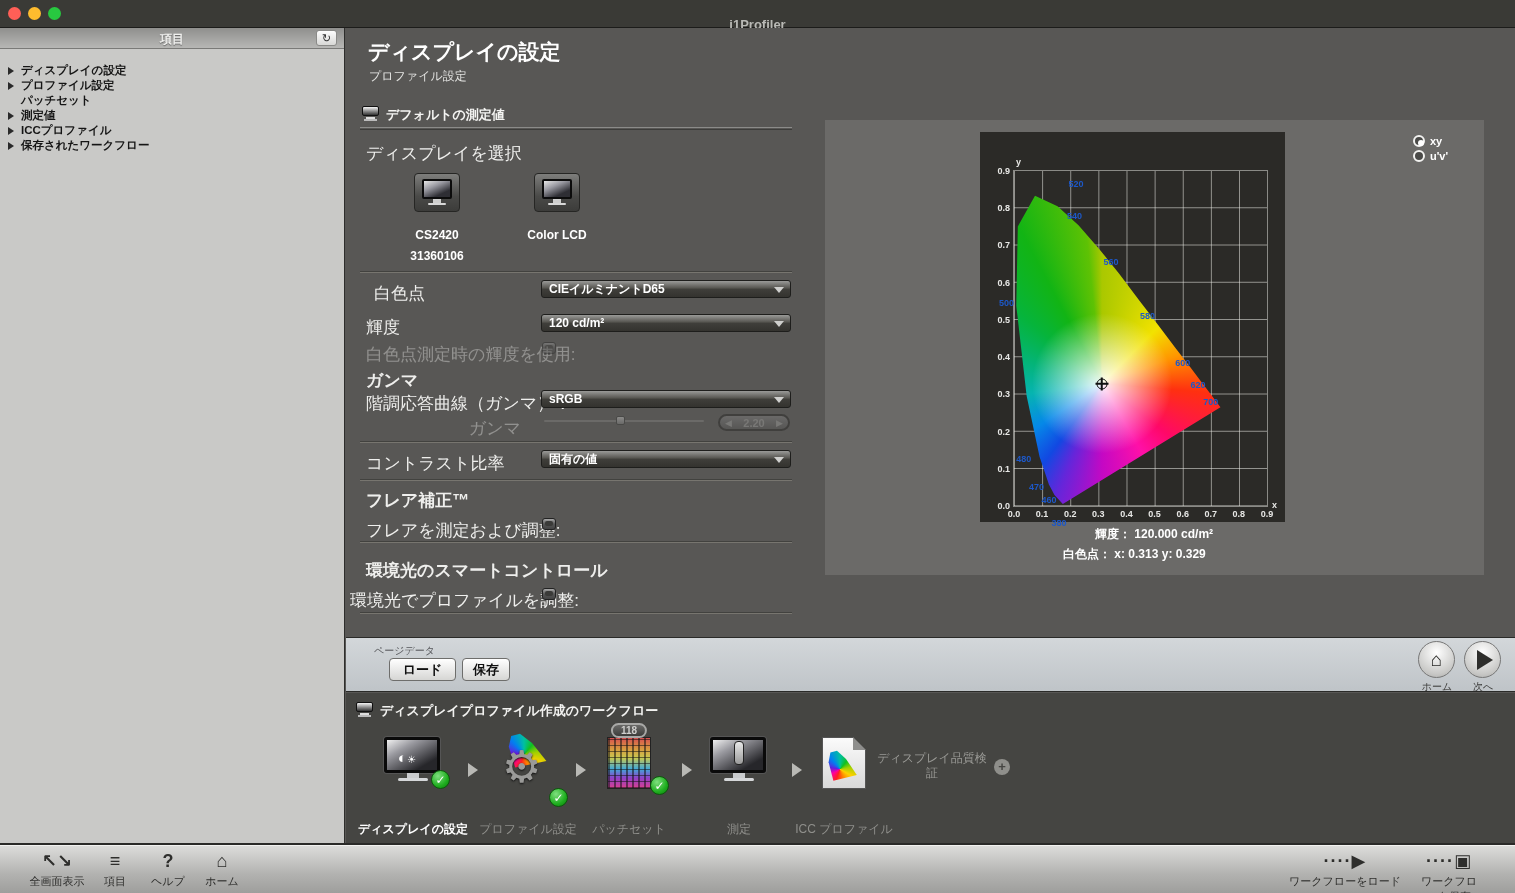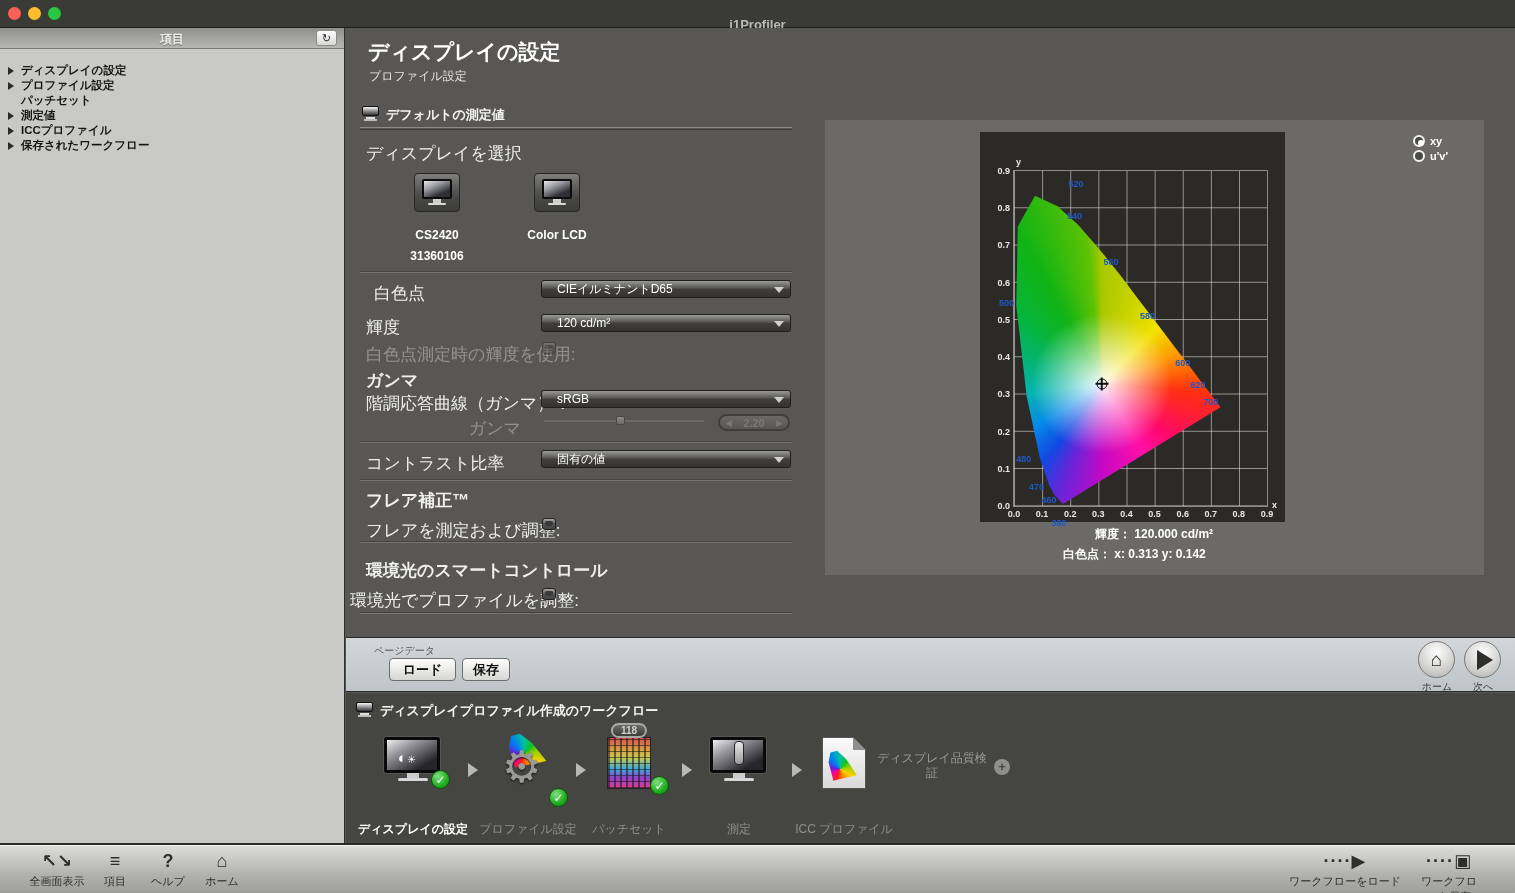--- a/index.html
+++ b/index.html
@@ -39,21 +39,21 @@
   .mini-mon .foot { width:13px; height:1.5px; background:#bbb; margin:0 auto; }
 
   
   .disp-btn { position:absolute; width:46px; height:39px; background:linear-gradient(#7e7e7c,#4a4a48 60%,#3c3c3a); border:1px solid #262624; border-radius:4px; }
   .disp-btn .scr { width:30px; height:20px; margin:5px auto 0; background:linear-gradient(155deg,#e8e8e8,#9a9aa2 35%,#2e2e34 75%); border:2px solid #0c0c0c; border-radius:2px; }
   .disp-btn .base { width:8px; height:4px; background:#cfcfcf; margin:0 auto; }
   .disp-btn .foot { width:18px; height:2px; background:#d8d8d8; margin:0 auto; border-radius:1px; }
   .disp-name { position:absolute; color:#fff; font-size:12px; font-weight:bold; text-align:center; width:120px; }
 
   
-  .dropdown { position:absolute; width:250px; height:18px; border:1px solid #1e1e1c; border-radius:3px; background:linear-gradient(#9a9a98 0%,#55544f 45%,#403f3b 50%,#34332f 100%); color:#fff; font-size:12px; font-weight:normal; line-height:16px; padding-left:15px; }
+  .dropdown { position:absolute; width:250px; height:18px; border:1px solid #1e1e1c; border-radius:3px; background:linear-gradient(#9a9a98 0%,#55544f 45%,#403f3b 50%,#34332f 100%); color:#fff; font-size:12px; font-weight:bold; line-height:16px; padding-left:7px; }
   .dropdown .dd-arrow { position:absolute; right:6px; top:6px; width:0; height:0; border-top:6px solid #cfcfcd; border-left:5px solid transparent; border-right:5px solid transparent; }
   .checkbox { position:absolute; width:14px; height:12px; border:1px solid #222; border-radius:3px; background:linear-gradient(#aaa,#555 50%,#444); }
   .checkbox::after { content:""; position:absolute; left:2px; right:2px; top:2px; bottom:3px; background:#3a3a38; border-radius:2px; }
   .slider { position:absolute; width:160px; height:14px; }
   .slider .track { position:absolute; left:0; right:0; top:6px; height:2px; background:#8a8a88; border-radius:1px; }
   .slider .thumb { position:absolute; left:45%; top:2px; width:9px; height:9px; background:linear-gradient(#ddd,#888); border:1px solid #333; border-radius:2px; }
   .stepper { position:absolute; width:72px; height:17px; border:2px solid #1a1a18; border-radius:9px; background:linear-gradient(#888,#555); color:#aeaeac; font-size:11px; font-weight:bold; text-align:center; line-height:14px; }
   .stepper .dec { position:absolute; left:5px; top:0; font-size:9px; } .stepper .inc { position:absolute; right:5px; top:0; font-size:9px; }
 
   
@@ -289,21 +289,21 @@
       <div class="radio-row" style="left:588px;top:30px;">
         <span class="radio"></span>
         <span>u'v'</span>
       </div>
       <div class="readout" style="left:270px;top:406px;">
         <span>輝度：</span>
         <span>120.000 cd/m²</span>
       </div>
       <div class="readout" style="left:238px;top:426px;">
         <span>白色点：</span>
-        <span>x: 0.313  y: 0.142</span>
+        <span>x: 0.313  y: 0.329</span>
       </div>
     </div>
   </div>
 
   <div class="pagedata">
     <div class="cap">ページデータ</div>
     <div class="pd-btn" style="left:43px;width:67px;">ロード</div>
     <div class="pd-btn" style="left:116px;width:48px;">保存</div>
     <div class="nav-btn" style="left:1072px;">
         <div class="home-glyph">⌂</div>

